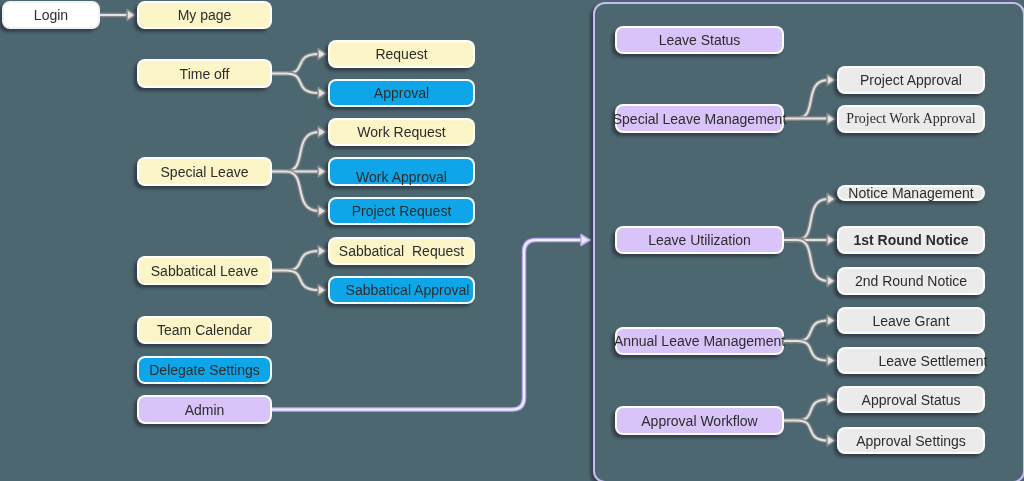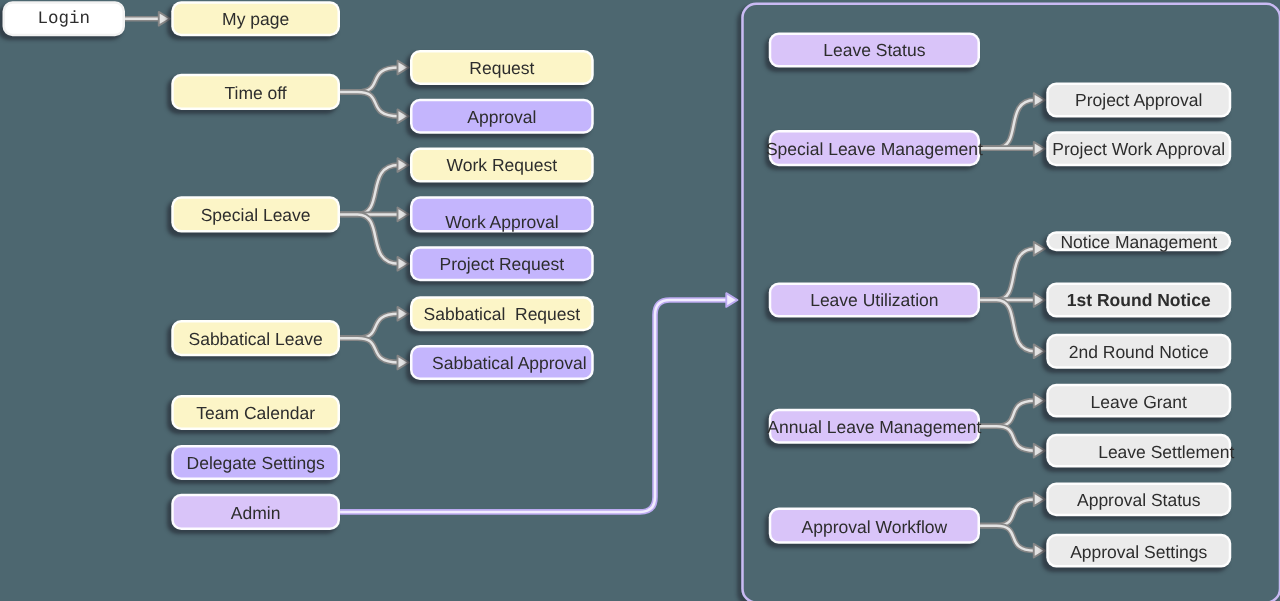--- a/index.html
+++ b/index.html
@@ -30,24 +30,24 @@
     border:2px solid rgba(255,255,255,.95);
     border-radius:8px;
     box-shadow:-3px 3px 3px rgba(25,25,35,.5);
     box-sizing:border-box;
     font-size:14px;
     color:#2d2d2d;
     cursor:default;
   }
   .node span{white-space:pre;line-height:1;}
   .node.yellow{background:#fcf5c7;}
-  .node.blue{background:#c4b5fd;}
+  .node.blue{background:#0ea5e9;}
   .node.purple{background:#d9c4f9;}
   .node.gray{background:#ebebeb;}
-  .node.white{background:#ffffff;border-color:#f2f2f2;font-family:Liberation Mono, monospace;}
+  .node.white{background:#ffffff;border-color:#f2f2f2;}
 </style>
 </head>
 <body>
 
 <div id="canvas">
   <div class="panel" id="admin-panel" style="left: 593px; top: 2px; width: 428px; height: 477px;"></div>
   <svg id="edges" width="1024" height="481">
       <g>
         <path d="M 100 15 L 128 15" fill="none" stroke="#868686" stroke-width="4.5"></path>
         <path d="M 100 15 L 128 15" fill="none" stroke="#e3e3e3" stroke-width="2"></path>
@@ -186,21 +186,21 @@
     </div>
     <div class="node purple" style="left: 615px; top: 26px; width: 169px; height: 28px;">
       <span>Leave Status</span>
     </div>
     <div class="node purple" style="left: 615px; top: 104px; width: 169px; height: 29px;">
       <span>Special Leave Management</span>
     </div>
     <div class="node gray" style="left: 837px; top: 66px; width: 148px; height: 28px;">
       <span>Project Approval</span>
     </div>
-    <div class="node gray" style="left: 837px; top: 105px; width: 148px; height: 28px;">
+    <div class="node gray" style="left: 837px; top: 105px; width: 148px; height: 28px; font-family: Liberation Serif, serif;">
       <span>Project Work Approval</span>
     </div>
     <div class="node purple" style="left: 615px; top: 226px; width: 169px; height: 28px;">
       <span>Leave Utilization</span>
     </div>
     <div class="node gray" style="left: 837px; top: 185px; width: 148px; height: 16px;">
       <span>Notice Management</span>
     </div>
     <div class="node gray" style="left: 837px; top: 226px; width: 148px; height: 28px; font-weight: bold;">
       <span>1st Round Notice</span>

